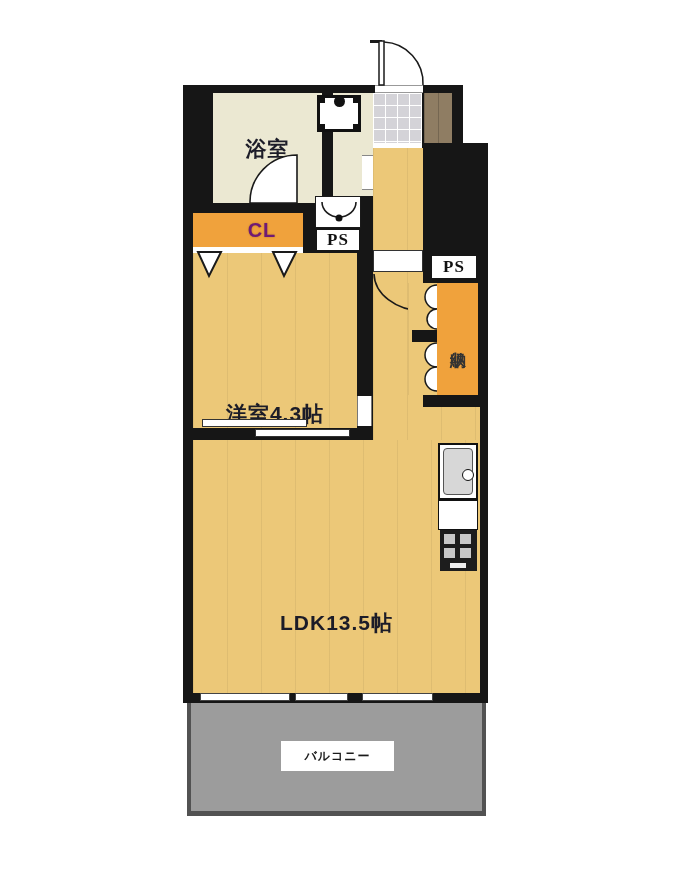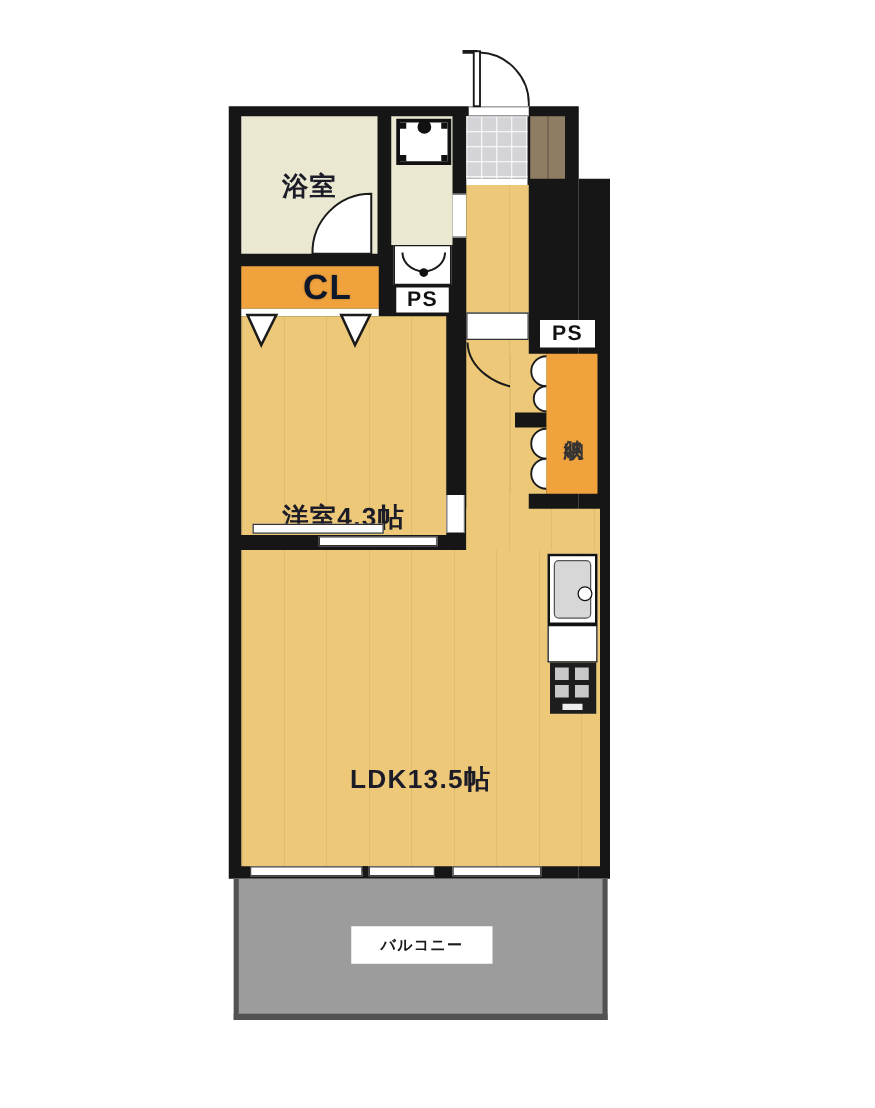--- a/index.html
+++ b/index.html
@@ -7,33 +7,33 @@
     --balcony:#9c9c9c; --tile:#d4d3d8; --brown:#8f7d63; --page:#ffffff;
   }
   *{box-sizing:border-box; margin:0; padding:0;}
   html,body{width:700px;height:886px;background:var(--page);
     font-family:"Liberation Sans","DejaVu Sans",sans-serif;}
   .page{position:relative;width:700px;height:886px;background:var(--page);overflow:hidden;}
   .abs{position:absolute;}
   .wall{background:var(--wall);}
   .floor-wood{background:var(--wood);
     background-image:repeating-linear-gradient(90deg,rgba(0,0,0,.06) 0 1px,transparent 1px 34px);}
-  .floor-cream{background:var(--cream);}
+  .floor-cream{background:var(--cream);margin-left:20px;}
   .floor-orange{background:var(--orange);}
   .tile{background:var(--tile);
     background-image:linear-gradient(#fff 1px,transparent 1px),linear-gradient(90deg,#fff 1px,transparent 1px);
     background-size:12px 12px;}
   .brown{background:var(--brown);
     background-image:repeating-linear-gradient(90deg,rgba(0,0,0,.18) 0 1px,transparent 1px 14px);}
   .whitebox{background:#fff;}
   .label{color:#222;display:flex;align-items:center;justify-content:center;
     font-weight:bold;letter-spacing:1px;}
   .label-room{font-size:21px;color:#1c1c28;}
-  .label-small{font-size:17px;color:#111;}
-  .label-cl{font-size:28px;color:#0f172a;text-shadow:0 0 2px rgba(0,0,0,.25);padding-left:28px;}
+  .label-small{font-size:17px;color:#111;font-family:Liberation Serif, serif;}
+  .label-cl{font-size:20px;color:#701a75;text-shadow:0 0 2px rgba(0,0,0,.25);padding-left:28px;}
   .label-vert{writing-mode:vertical-rl;text-orientation:upright;font-size:16px;color:#333;
     display:flex;align-items:center;justify-content:center;font-weight:bold;}
   .balcony{background:var(--balcony);
     border-left:4px solid #525252;border-right:4px solid #525252;border-bottom:5px solid #525252;}
   .window{background:#fff;border:1px solid #444;}
   .panel{background:#fff;border:1px solid #333;}
   svg{display:block;overflow:visible;}
 </style>
 </head>
 <body>

